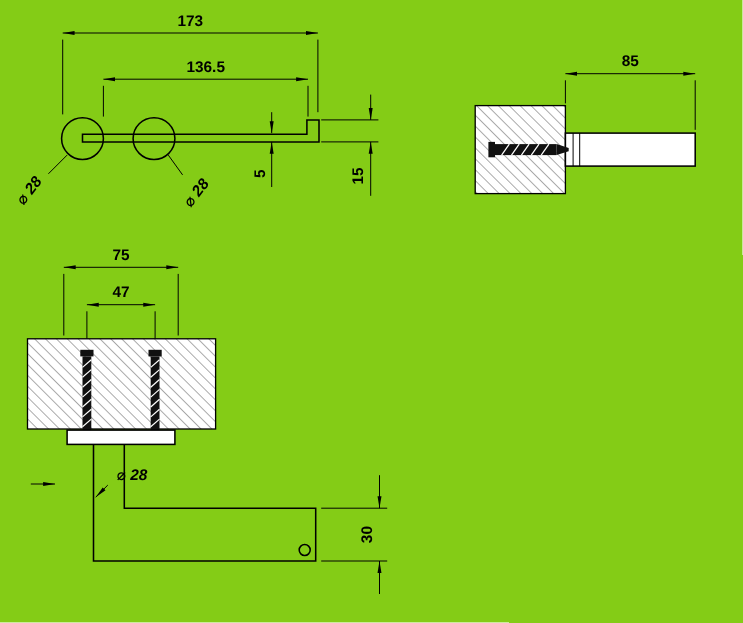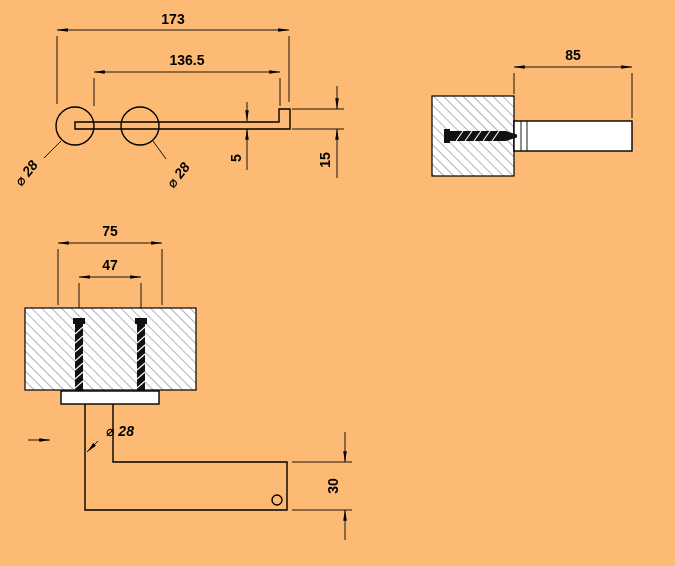--- a/index.html
+++ b/index.html
@@ -1,16 +1,16 @@
 <!DOCTYPE html>
 <html><head>
 <meta charset="utf-8">
 <style>
   html,body{margin:0;padding:0;background:#ffffff;}
-  .sheet{position:relative;width:675px;height:566px;background:#fdba74;overflow:hidden;}
+  .sheet{position:relative;width:675px;height:566px;background:#84cc16;overflow:hidden;}
   svg{display:block;}
   .obj{stroke:#000;stroke-width:1.4;fill:none;}
   .objw{stroke:#000;stroke-width:1.4;fill:#fff;}
   .wallb{stroke:#000;stroke-width:1.2;}
   .thin{stroke:#000;stroke-width:0.9;fill:none;}
   .lead{stroke:#000;stroke-width:0.9;fill:none;}
   .dark{fill:#111;stroke:none;}
   .slash{stroke:#fff;stroke-width:1.1;fill:none;}
   .dim-text{font-family:"Liberation Sans","DejaVu Sans",sans-serif;font-weight:bold;font-size:14px;fill:#000;text-anchor:middle;}
   .dia-text{font-family:"Liberation Sans","DejaVu Sans",sans-serif;font-weight:bold;font-style:italic;font-size:14px;fill:#000;text-anchor:middle;}

